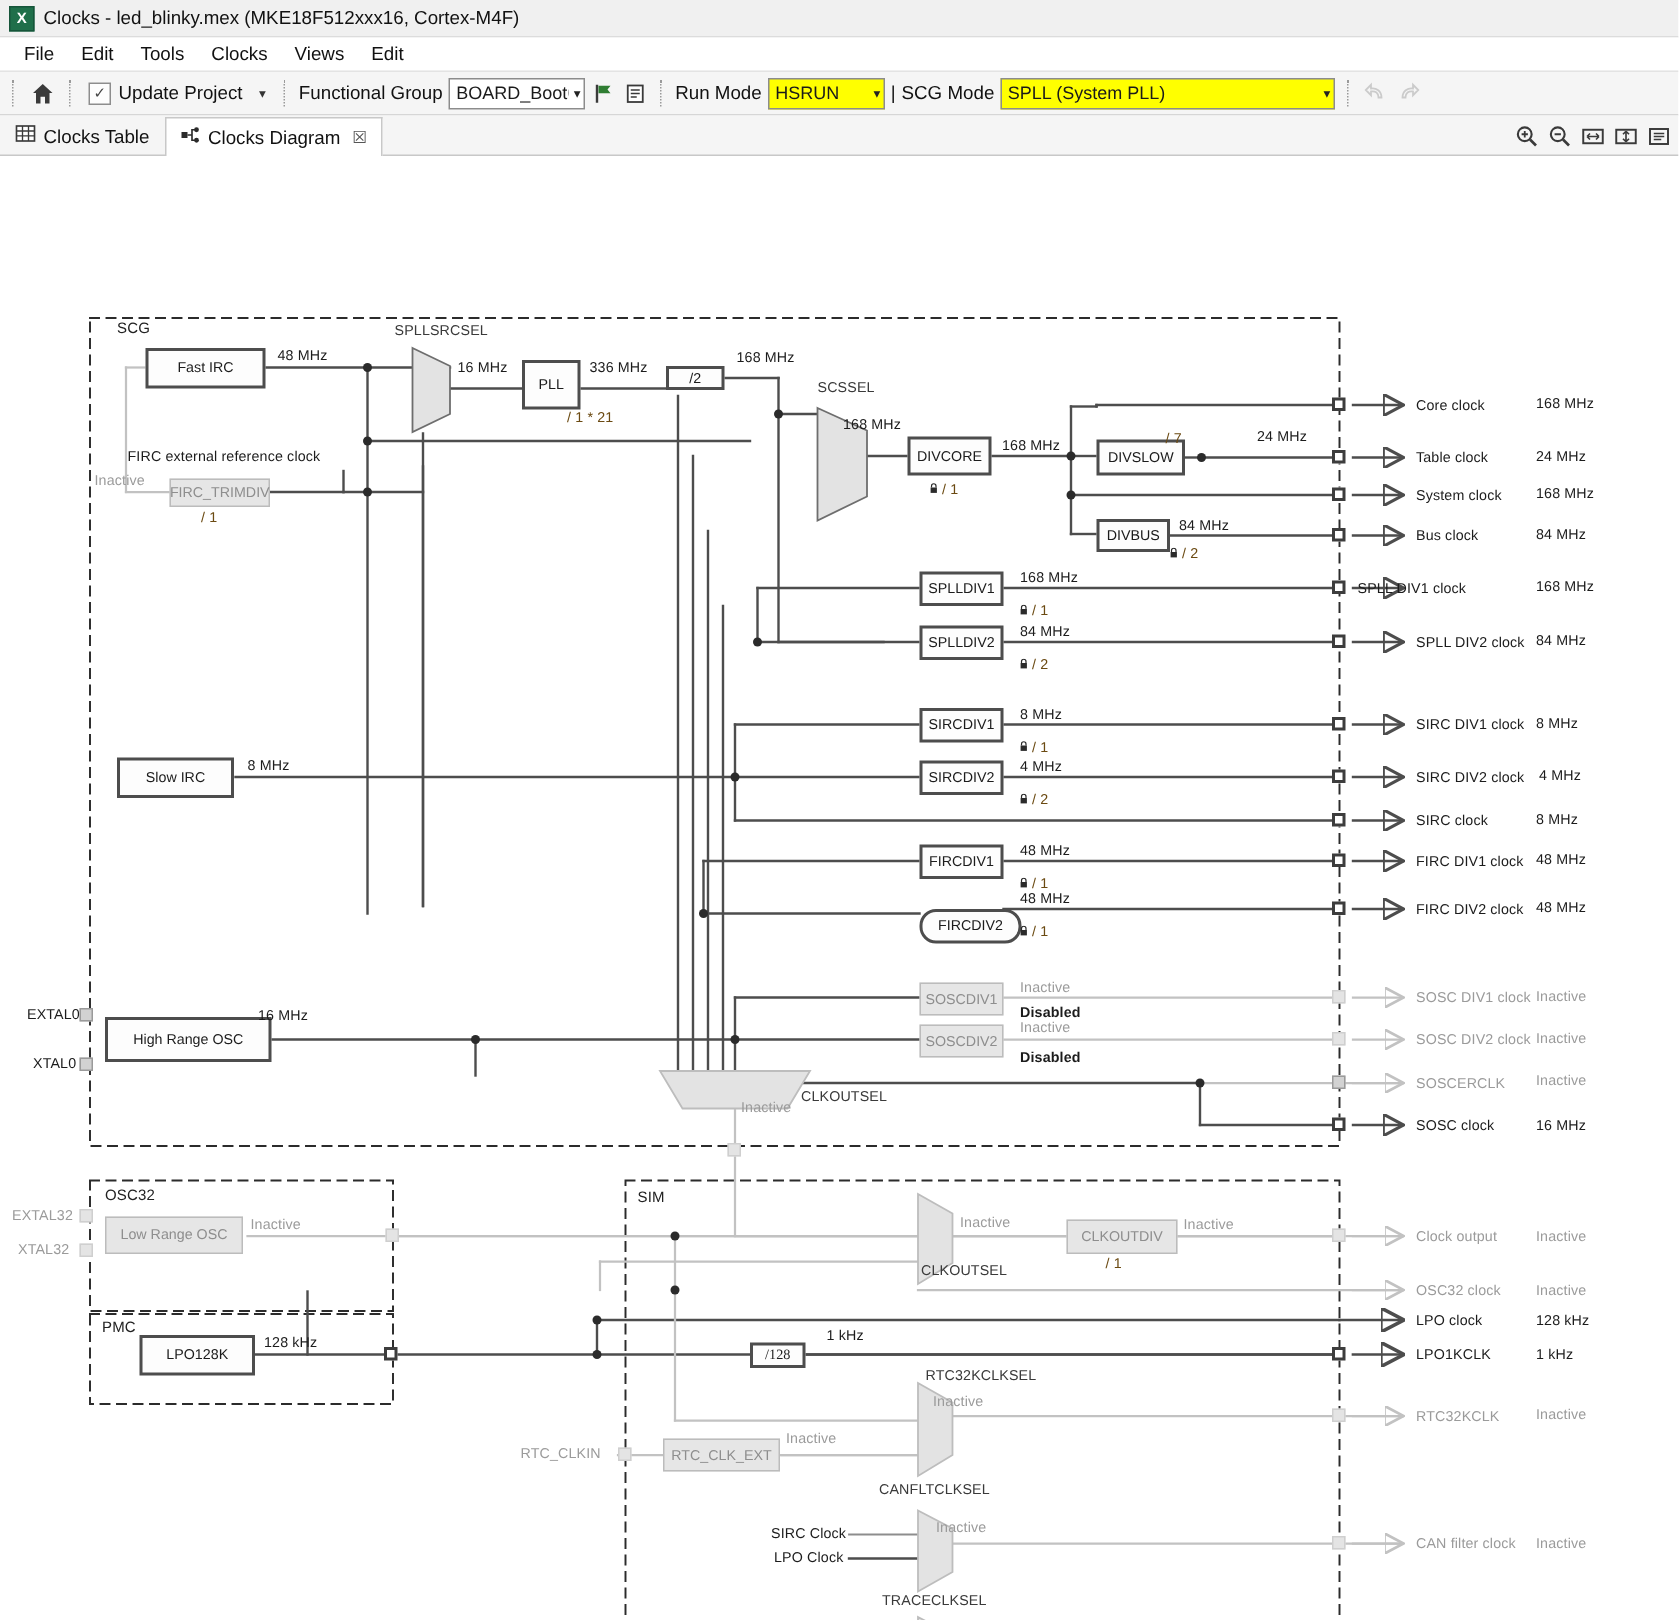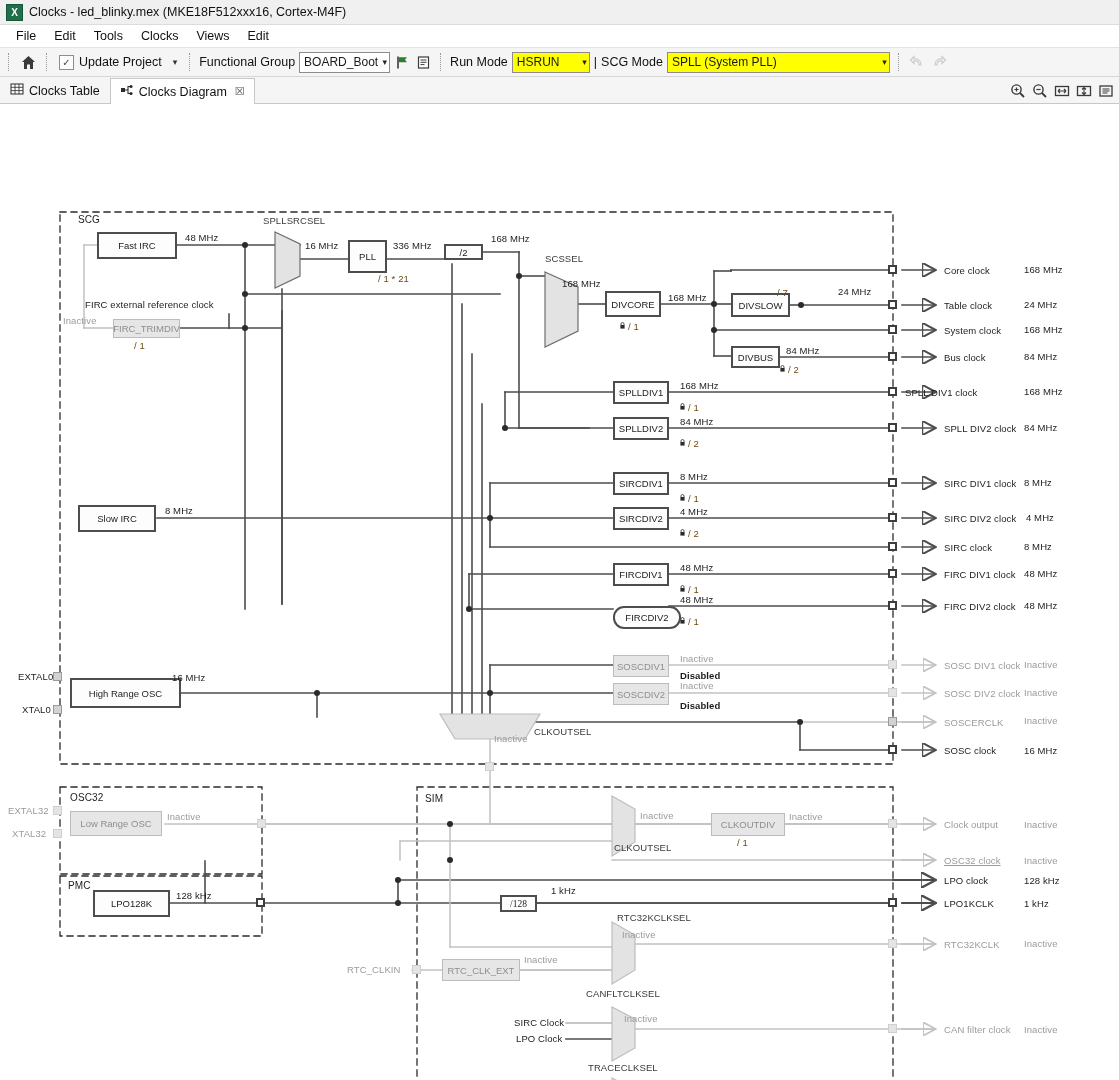--- a/index.html
+++ b/index.html
@@ -724,21 +724,21 @@
   <div class="dlabel g" style="left:1024px;top:611px;">Inactive</div>
 
   <div class="port" style="left:888px;top:641px;"></div>
   <div class="dlabel" style="left:944px;top:641px;">SOSC clock</div>
   <div class="dlabel" style="left:1024px;top:641px;">16 MHz</div>
 
   <div class="pin g" style="left:888px;top:715px;"></div>
   <div class="dlabel g" style="left:944px;top:715px;">Clock output</div>
   <div class="dlabel g" style="left:1024px;top:715px;">Inactive</div>
 
-  <div class="dlabel g" style="left:944px;top:751px;text-decoration:underline;">OSC32 clock</div>
+  <div class="dlabel g" style="left:944px;top:751px;">OSC32 clock</div>
   <div class="dlabel g" style="left:1024px;top:751px;">Inactive</div>
 
   <div class="dlabel" style="left:944px;top:771px;">LPO clock</div>
   <div class="dlabel" style="left:1024px;top:771px;">128 kHz</div>
 
   <div class="port" style="left:888px;top:794px;"></div>
   <div class="dlabel" style="left:944px;top:794px;">LPO1KCLK</div>
   <div class="dlabel" style="left:1024px;top:794px;">1 kHz</div>
 
   <div class="pin g" style="left:888px;top:835px;"></div>

